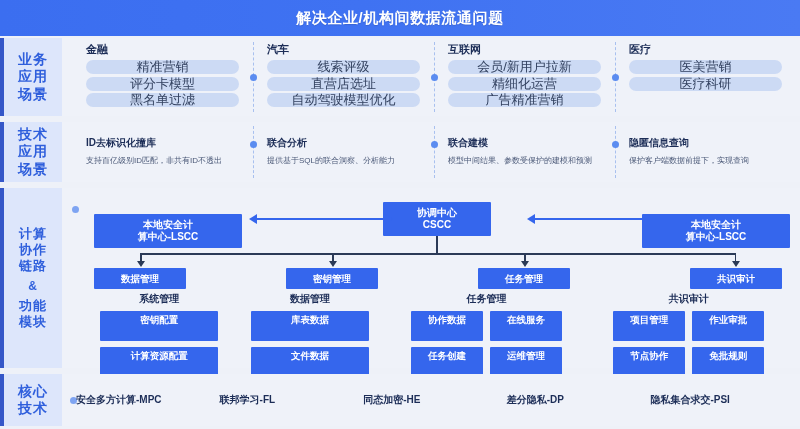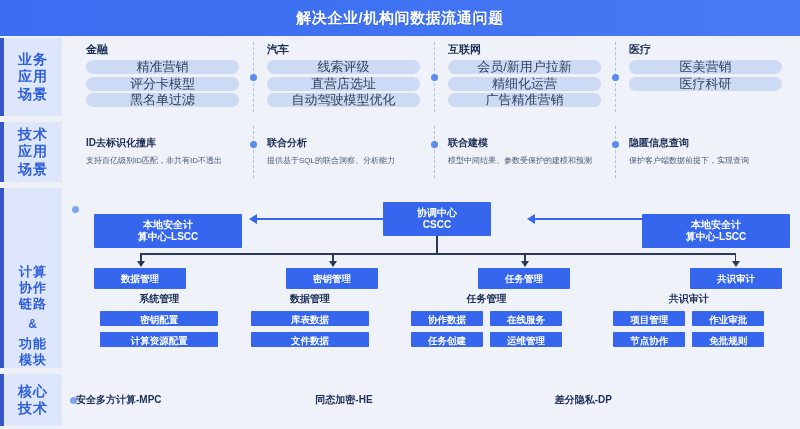--- a/index.html
+++ b/index.html
@@ -77,21 +77,21 @@
     content:"";position:absolute;left:-3.5px;top:32%;
     width:7px;height:7px;border-radius:50%;background:#5b8cf0;
   }
   .b2-col:first-child::before{border-left:none;}
   .b2-col:first-child::after{display:none;}
   .b2-title{font-size:10px;font-weight:bold;color:#1c2d57;margin-bottom:6px;}
   .b2-desc{font-size:8px;color:#4a5877;line-height:1.3;}
 
   
   .band3{top:188px;height:180px;width:800px;}
-  .band3 .band-label{font-size:13px;letter-spacing:1px;justify-content:flex-end;}
+  .band3 .band-label{font-size:13px;letter-spacing:1px;}
   .band3 .band-label .amp{font-size:12px;margin:5px 0;}
   .band3 .band-body{background:#eff2f9;}
   .b3-dot{left:10px;top:18px;}
 
   .diagram{position:absolute;left:22px;top:8px;right:10px;height:96px;}
   .node{
     position:absolute;background:#3566ed;color:#fff;text-align:center;
     font-weight:bold;border-radius:1px;display:flex;align-items:center;
     justify-content:center;line-height:1.25;
   }
@@ -122,21 +122,21 @@
   .modules{position:absolute;left:22px;top:104px;right:10px;bottom:4px;display:flex;}
   .mod-group{position:relative;display:flex;flex-direction:column;align-items:center;}
   .mg1{width:160px;}
   .mg2{width:160px;}
   .mg3{width:215px;}
   .mg4{width:215px;}
   .mod-title{font-size:10px;font-weight:bold;color:#1c2d57;margin-bottom:5px;}
   .mod-row{display:flex;gap:7px;margin-bottom:6px;}
   .chip{
     background:#3566ed;color:#fff;font-size:9.5px;font-weight:bold;
-    text-align:center;line-height:18px;height:15px;border-radius:1px;
+    text-align:center;line-height:18px;height:30px;border-radius:1px;
   }
   .chip-wide{width:118px;}
   .chip-nar{width:72px;}
 
   
   .band4{top:374px;height:52px;width:800px;}
   .band4 .band-body{background:#eff2f9;}
   .b4-cols{position:absolute;left:14px;top:0;right:6px;bottom:0;display:flex;align-items:center;}
   .b4-item{flex:1 1 0;font-size:10px;font-weight:bold;color:#1c2d57;}
   .b4-dot{left:8px;top:50%;margin-top:-3.5px;}
@@ -316,19 +316,21 @@
   <div class="band band4">
     <div class="band-accent"></div>
     <div class="band-label">
       <span>核心</span>
       <span>技术</span>
     </div>
     <div class="band-body">
       <div class="dot b4-dot"></div>
       <div class="b4-cols">
         <div class="b4-item">安全多方计算-MPC</div>
+        <div class="b4-item">联邦学习-FL</div>
         <div class="b4-item">同态加密-HE</div>
         <div class="b4-item">差分隐私-DP</div>
+        <div class="b4-item">隐私集合求交-PSI</div>
       </div>
     </div>
   </div>
 
 </div>
 
 </body></html>

